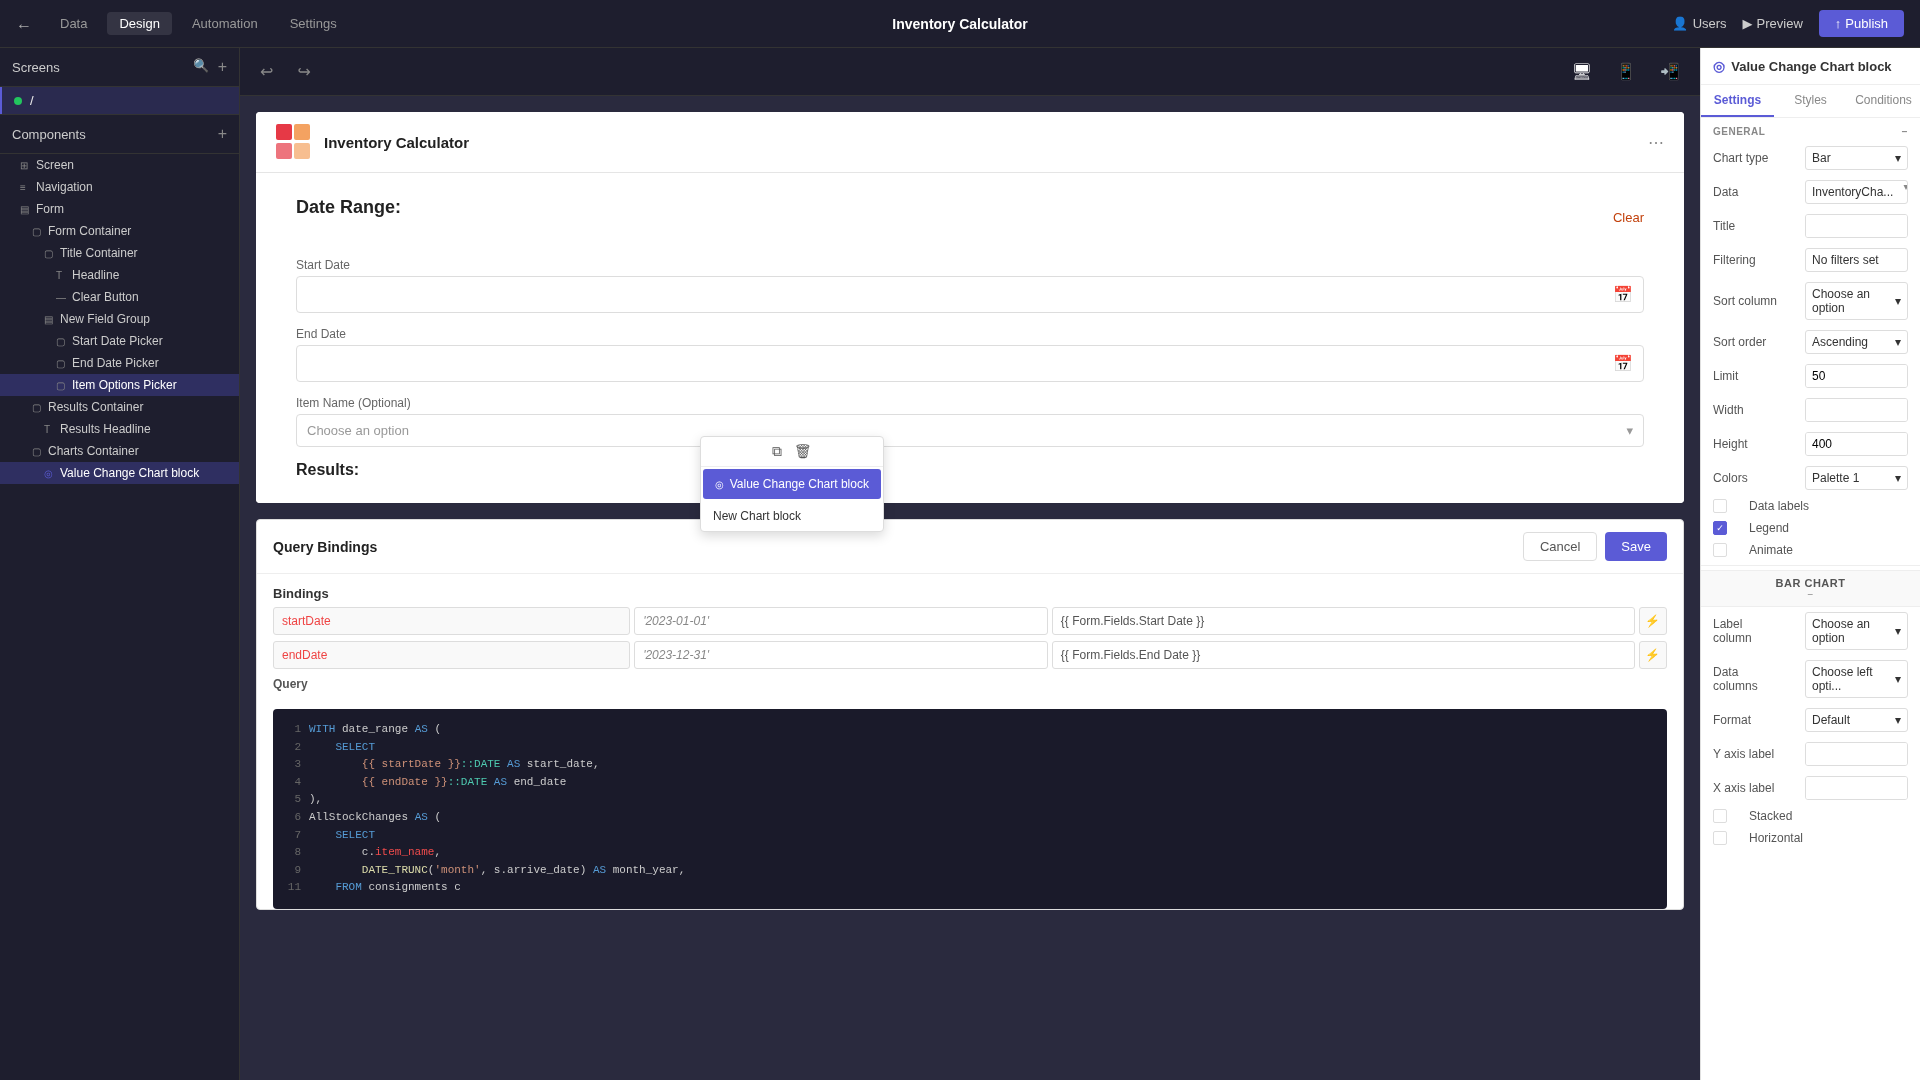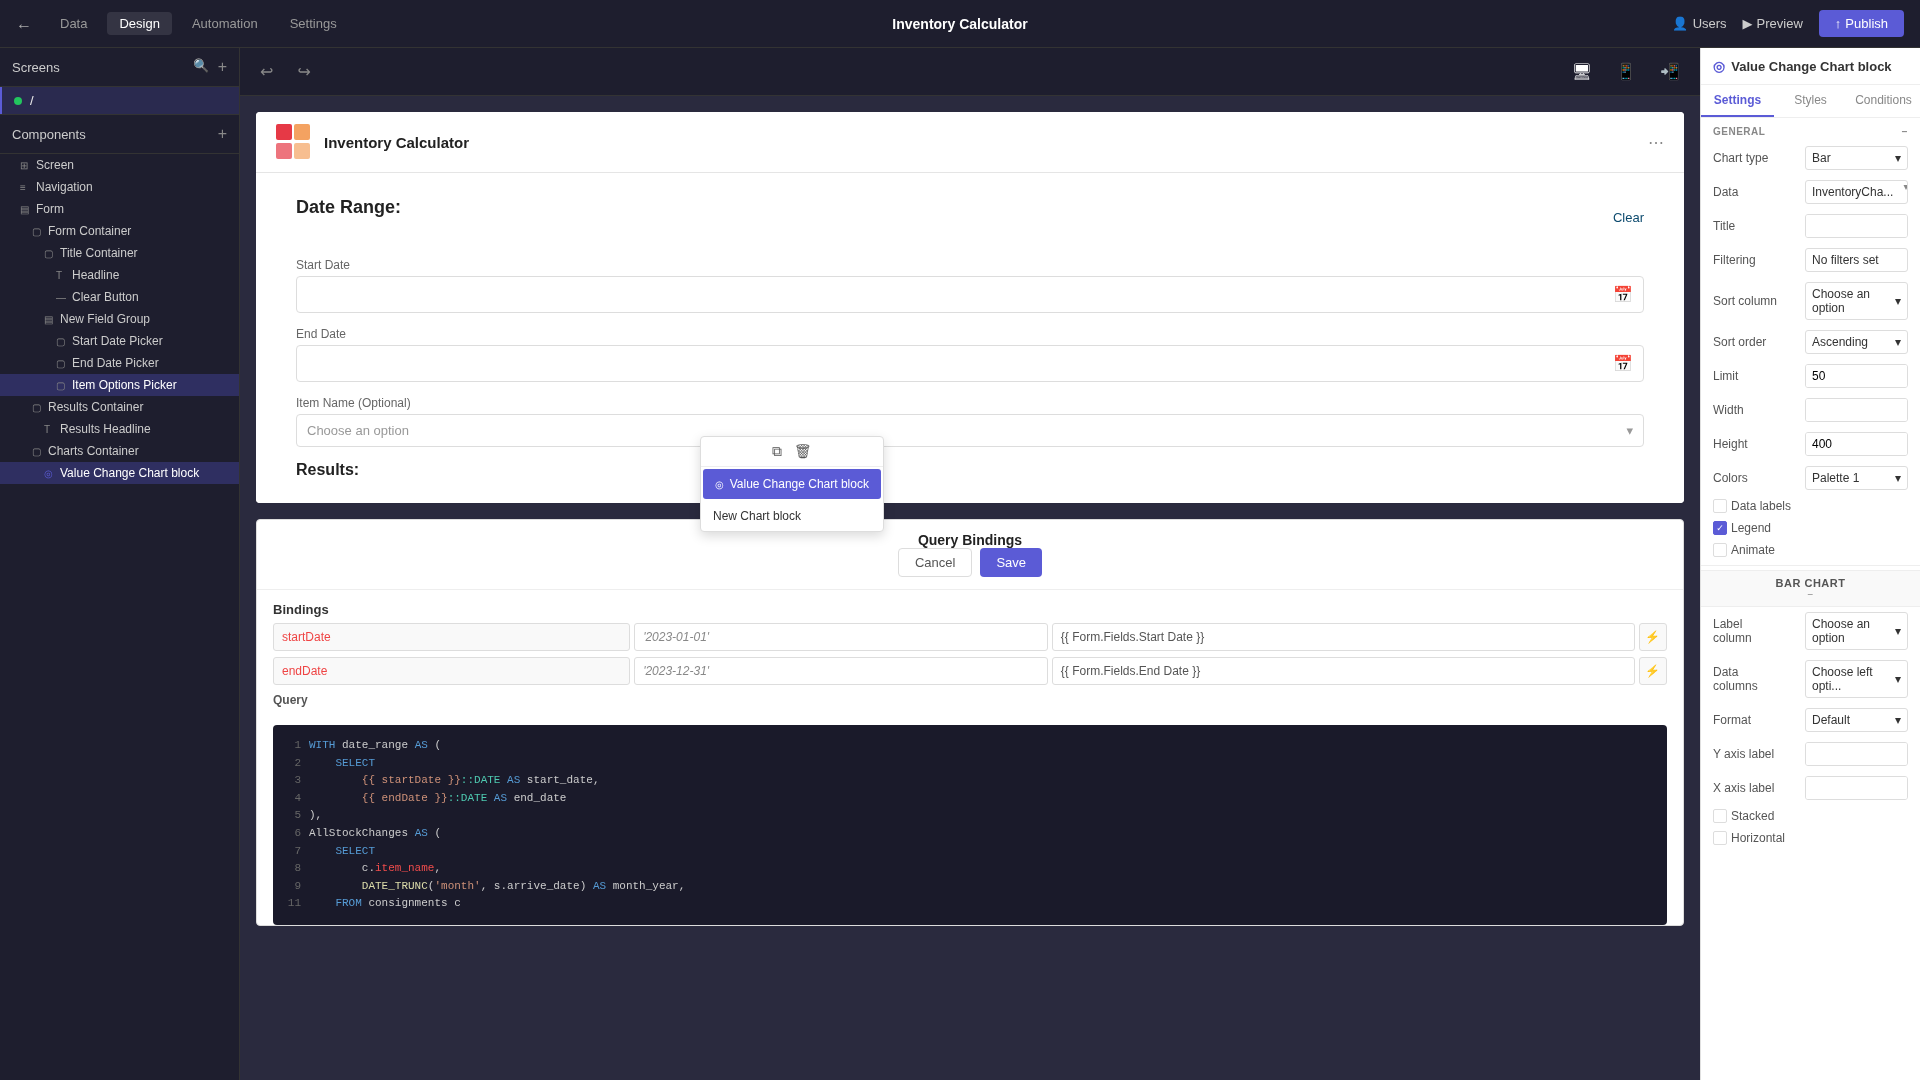--- a/index.html
+++ b/index.html
@@ -280,21 +280,20 @@
       margin: 0 16px 16px;
       border-radius: 4px;
       border: 1px solid #ddd;
     }
     .query-bindings-header {
       padding: 12px 16px;
       display: flex;
       align-items: center;
       justify-content: space-between;
       border-bottom: 1px solid #eee;
-      flex-direction: column;
     }
     .query-bindings-title { font-size: 14px; font-weight: 600; color: #222; }
     .qb-btn-cancel {
       border: 1px solid #ddd;
       background: #fff;
       color: #555;
       padding: 6px 16px;
       border-radius: 4px;
       cursor: pointer;
       font-size: 13px;
@@ -448,21 +447,21 @@
       color: #fff;
       border: none;
       padding: 0 6px;
       cursor: pointer;
       font-size: 12px;
     }
     .right-checkbox-row {
       display: flex;
       align-items: center;
       padding: 4px 12px;
-      gap: 4px;
+      gap: 22px;
     }
     .right-checkbox {
       width: 14px;
       height: 14px;
       border: 1px solid #ddd;
       border-radius: 2px;
       cursor: pointer;
       display: flex;
       align-items: center;
       justify-content: center;
@@ -619,21 +618,21 @@
             <div class="logo-sq red2"></div>
             <div class="logo-sq red3"></div>
             <div class="logo-sq red4"></div>
           </div>
           <span style="font-size:15px;font-weight:600;color:#222;">Inventory Calculator</span>
           <span style="margin-left:auto;color:#888;font-size:16px">⋯</span>
         </div>
         <div class="preview-content">
           <div style="display:flex;align-items:center;justify-content:space-between;margin-bottom:20px">
             <span class="form-title">Date Range:</span>
-            <span style="font-size:13px;color:#0c4a6e;cursor:pointer">Clear</span>
+            <span style="font-size:13px;color:#c2410c;cursor:pointer">Clear</span>
           </div>
           <div class="form-label">Start Date</div>
           <div class="form-input">
             <input type="text" placeholder="" style="">
             <span class="calendar-icon">📅</span>
           </div>
           <div class="form-label">End Date</div>
           <div class="form-input">
             <input type="text" placeholder="" style="">
             <span class="calendar-icon">📅</span>

